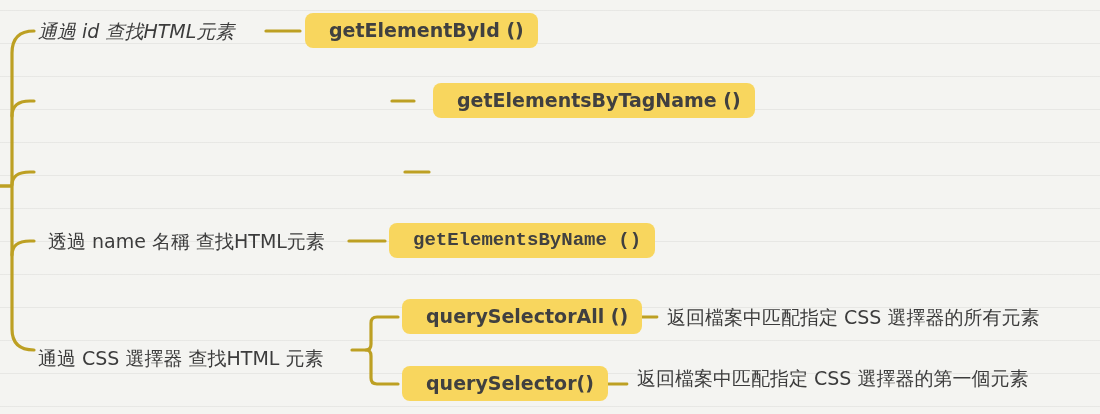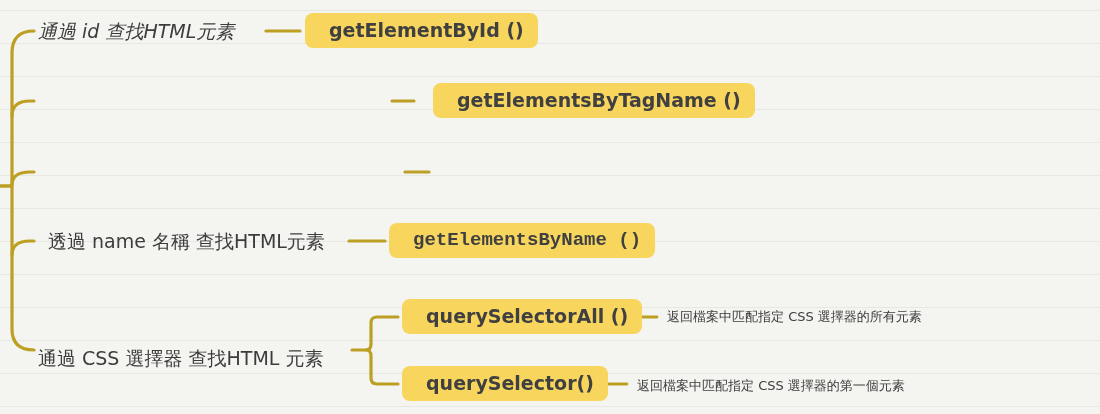--- a/index.html
+++ b/index.html
@@ -42,21 +42,21 @@
     padding: 4px 14px 5px 24px;
     font-size: 19px;
     line-height: 26px;
     font-weight: 600;
     color: #404040;
     white-space: nowrap;
     cursor: default;
   }
   .desc-label {
     position: absolute;
-    font-size: 13px;
+    font-size: 19px;
     line-height: 26px;
     color: #3c3c3c;
     white-space: nowrap;
     cursor: default;
   }
 </style>
 </head>
 <body>
 
 <div class="canvas">
@@ -89,15 +89,15 @@
   <div class="node-label" style="left:48px; top:228px;">透過 name 名稱 查找HTML元素</div>
   <div class="node-label" style="left:38px; top:337px;margin-top:8px;">通過 CSS 選擇器 查找HTML 元素</div>
 
   <div class="method-box" style="left:305px; top:13px;">getElementById ()</div>
   <div class="method-box" style="left:433px; top:83px;">getElementsByTagName ()</div>
   <div class="method-box" style="left:389px; top:223px;font-family:Liberation Mono, monospace;">getElementsByName ()</div>
   <div class="method-box" style="left:402px; top:299px;">querySelectorAll ()</div>
   <div class="method-box" style="left:402px; top:366px;">querySelector()</div>
 
   <div class="desc-label" style="left:667px; top:304px;">返回檔案中匹配指定 CSS 選擇器的所有元素</div>
-  <div class="desc-label" style="left:637px; top:373px;text-align:center;">返回檔案中匹配指定 CSS 選擇器的第一個元素</div>
+  <div class="desc-label" style="left:637px; top:365px;text-align:center;">返回檔案中匹配指定 CSS 選擇器的第一個元素</div>
 
 </div>
 
 </body></html>

